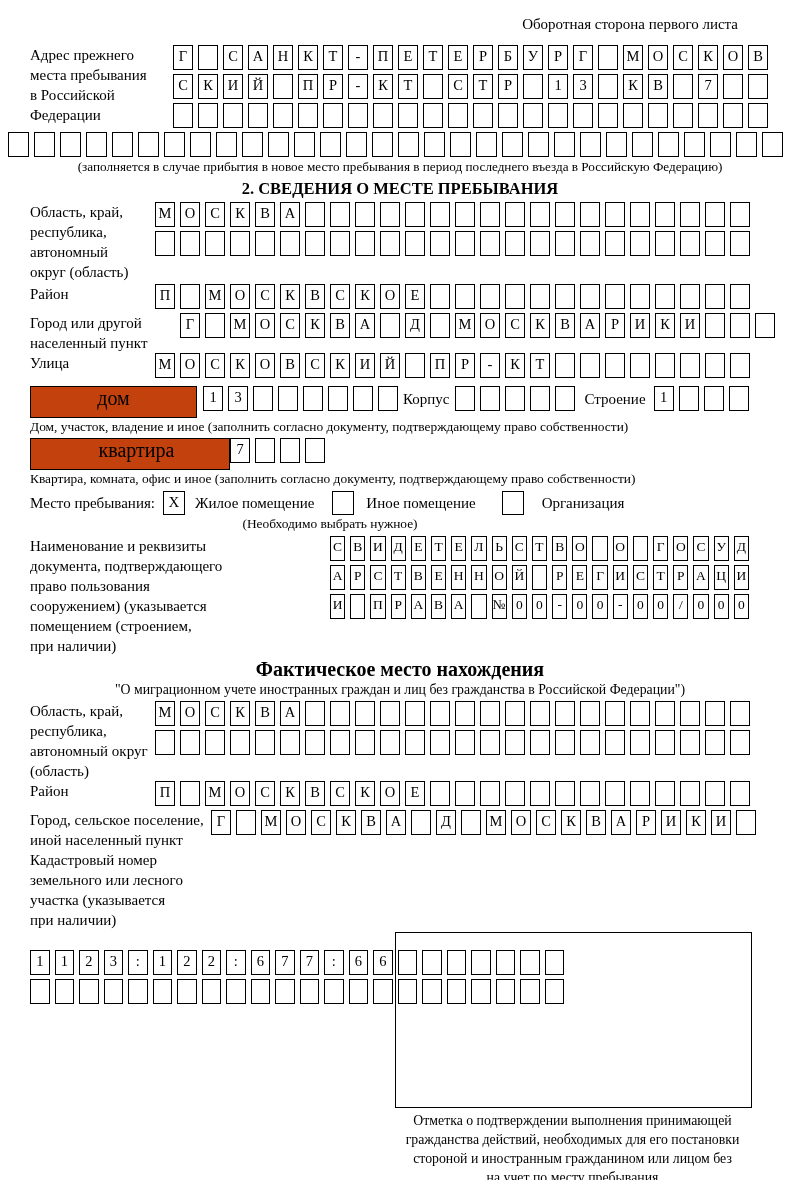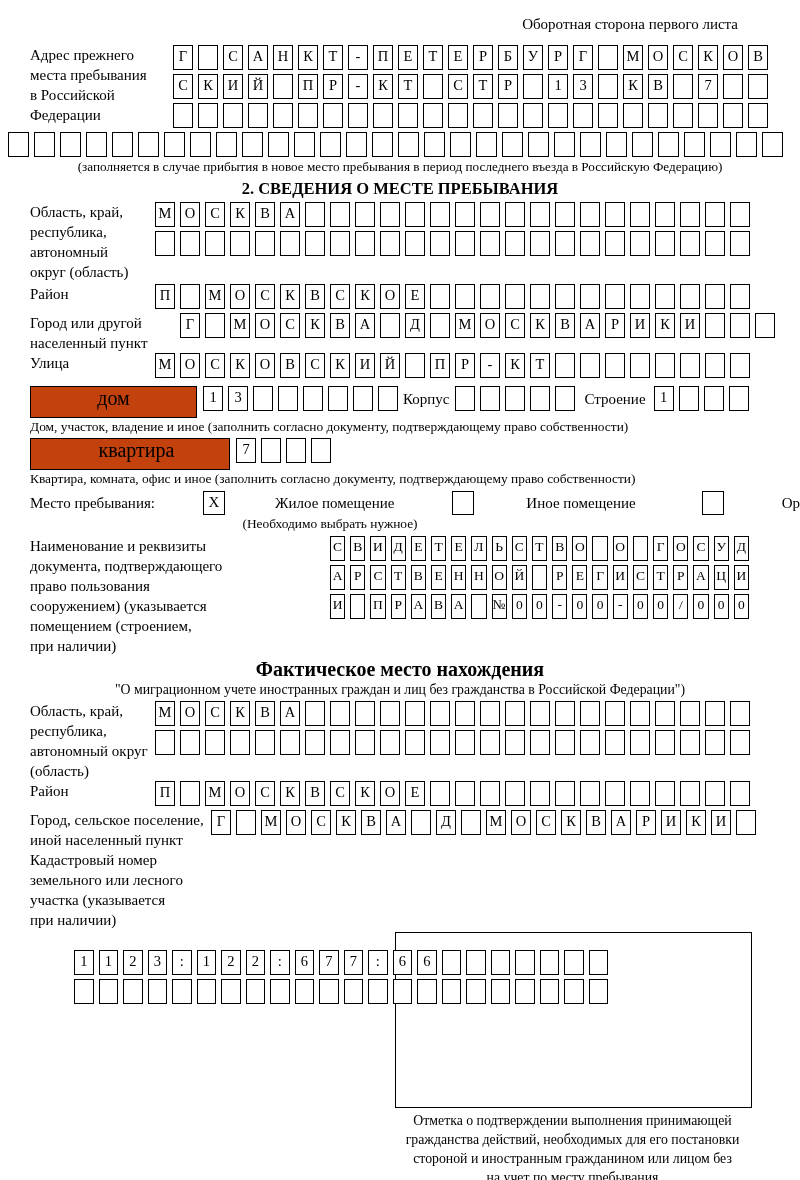--- a/index.html
+++ b/index.html
@@ -29,31 +29,31 @@
   .footnote { text-align:center; font-size:13.2px; margin-top:1px; }
   .h-sec { text-align:center; font-size:16.5px; font-weight:bold; margin:4px 0 3px 0; }
   .h-sub { text-align:center; font-size:20px; font-weight:bold; margin-top:2px; }
   .note-center { text-align:center; font-size:13.8px; line-height:18px; }
   .mt2{margin-top:2px;} .mt3{margin-top:3px;} .mt4{margin-top:4px;}
   .longbox {
     border:1.6px solid #000; height:32px; text-align:center; font-size:20px;
     line-height:23px; flex:none; background:#c2410c;
   }
   .dombox { width:167px; margin-right:6px; }
-  .kvbox  { width:200px; margin-right:6px;padding-left:13px; }
+  .kvbox  { width:200px; margin-right:0;padding-left:13px; }
   .inl { font-size:15px; line-height:26px; white-space:nowrap; flex:none; }
   .cap { font-size:13.4px; margin:1px 0 1px 30px; }
-  .stayrow { display:flex; align-items:center; margin:4px 0 0 30px; height:24px;gap:40px; }
+  .stayrow { display:flex; align-items:center; margin:4px 0 0 30px; height:24px; }
   .staycell {
     display:inline-block; width:22px; height:24px; border:1.6px solid #000;
     text-align:center; font-size:15px; line-height:21px; flex:none; background:#fff;
   }
   .staylbl { font-size:15px; white-space:nowrap; }
   .staynote { margin-left:180px; width:300px; text-align:center; font-size:13.4px; margin-top:1px; }
-  .padrows { padding-top:20px;margin-left:44px; }
+  .padrows { padding-top:20px; }
   .cadblock { height:80px;flex-direction:column; }
   .markbox {
     margin:2px 0 0 395px; width:357px; height:176px; border:1.8px solid #000; background:#fff;
   }
   .markcap { margin:3px 0 0 385px; width:375px; text-align:center; font-size:13.8px; line-height:19px; }
 </style>
 </head>
 <body>
 
 <div class="page">

